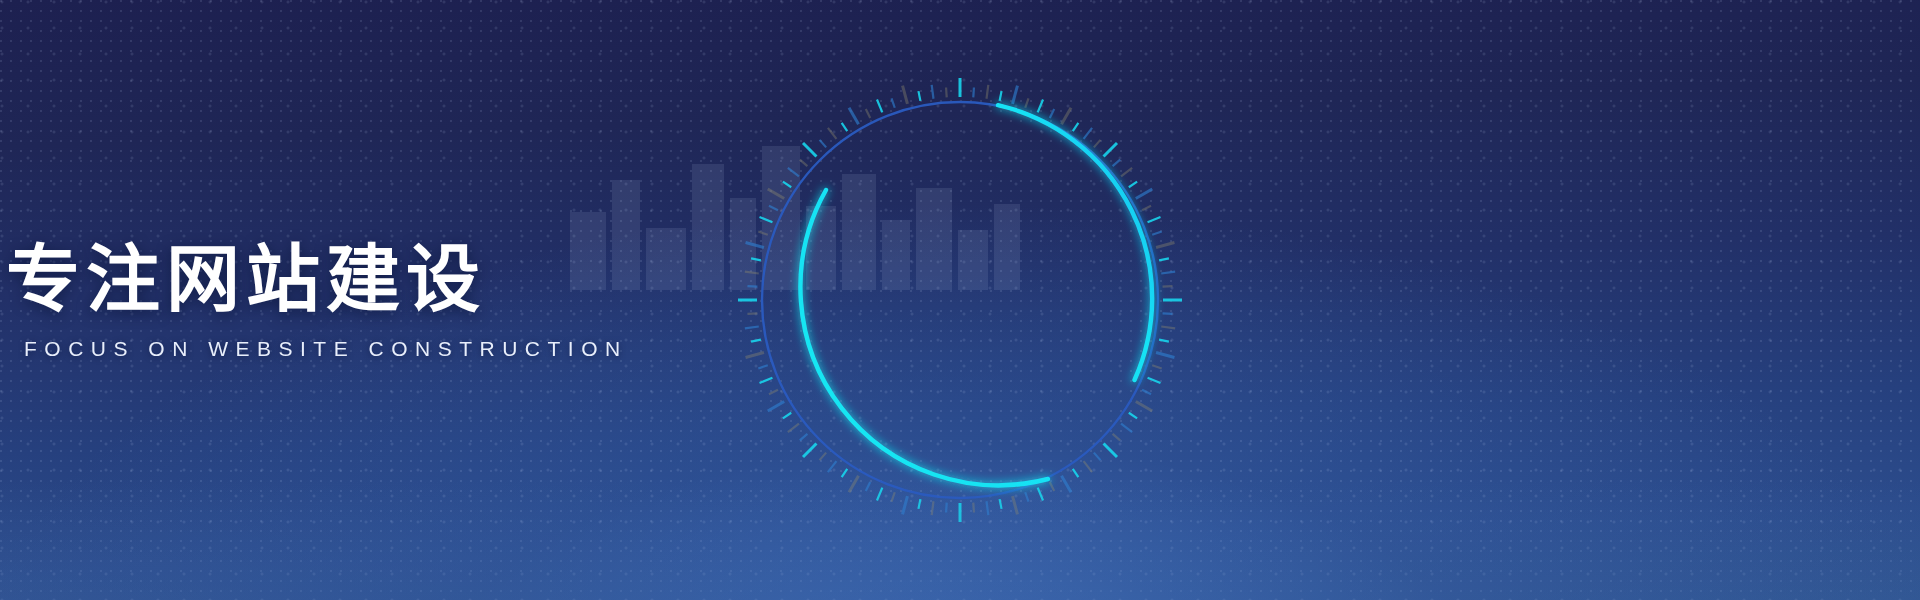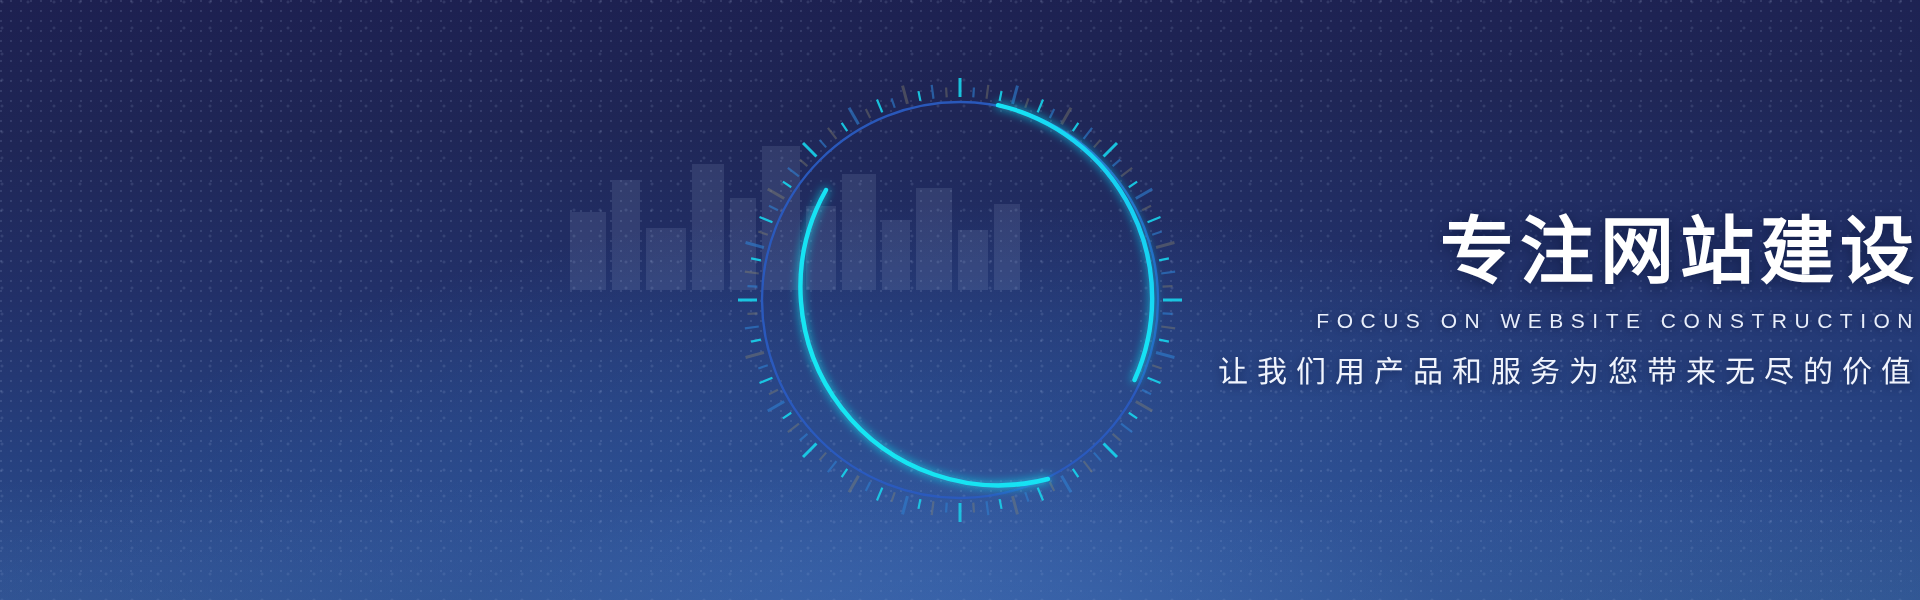--- a/index.html
+++ b/index.html
@@ -72,21 +72,21 @@
 
   
   .content {
     position: absolute;
     left: 0;
     top: 0;
     width: 1920px;
     height: 600px;
     display: flex;
     flex-direction: column;
-    align-items: flex-end;
+    align-items: flex-start;
     justify-content: center;
   }
 
   .title {
     margin: 0;
     font-size: 74px;
     line-height: 1;
     font-weight: bold;
     color: #ffffff;
     letter-spacing: 6px;
@@ -280,17 +280,16 @@
 
       <path d="M 268 35.2 A 198 198 0 0 1 404.5 310.0" fill="none" stroke="url(#cyanGrad)" stroke-width="4.4" stroke-linecap="round" filter="url(#cyanGlow)"></path>
 
       <path d="M 96.0 120.0 A 198 198 0 0 0 318.0 409.0" fill="none" stroke="url(#cyanGrad)" stroke-width="4.4" stroke-linecap="round" filter="url(#cyanGlow)"></path>
     </svg>
   </div>
 
   <div class="content">
     <h1 class="title">专注网站建设</h1>
     <div class="subtitle">FOCUS ON WEBSITE CONSTRUCTION</div>
-    <div class="tagline">让我们用产品和服务为您带来无尽的价值</div>
   </div>
 
   <div class="bottom-glow"></div>
 </div>
 
 </body></html>

